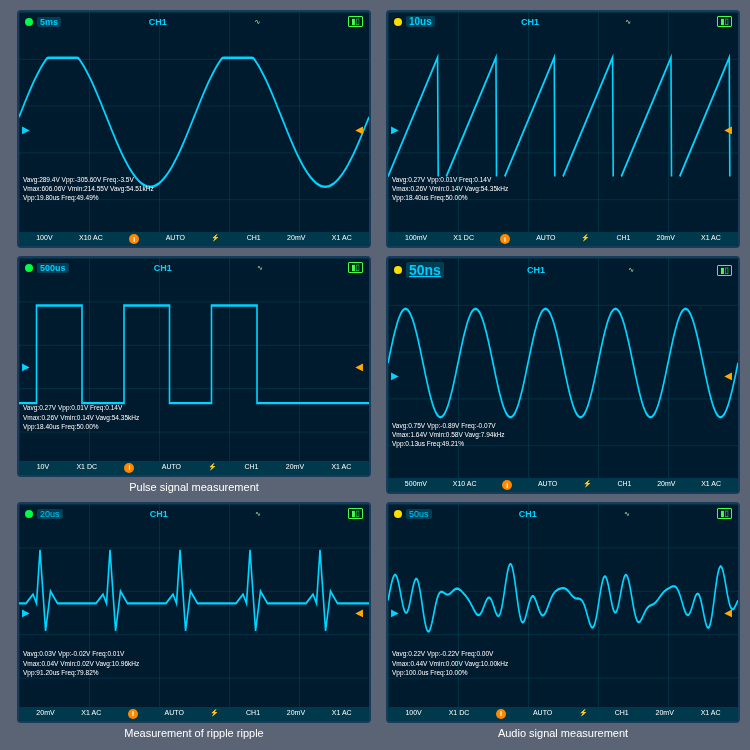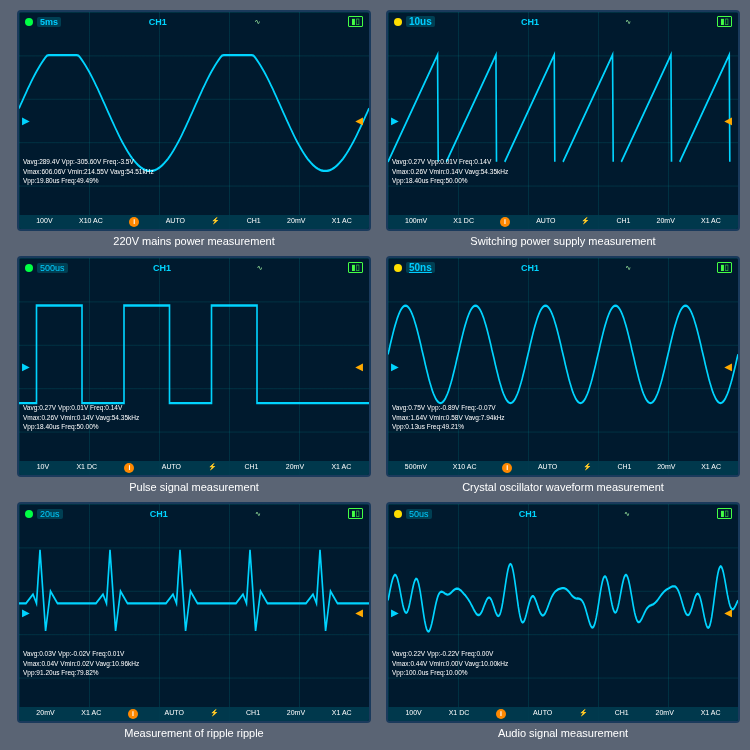--- a/index.html
+++ b/index.html
@@ -171,22 +171,20 @@
       <span>X10 AC</span>
       <span class="info-icon" style="background:#ff8800;color:white;border-radius:50%;width:10px;height:10px;display:inline-flex;align-items:center;justify-content:center;font-size:7px;font-weight:bold;">i</span>
       <span>AUTO</span>
       <span style="color:#ffdd00;">⚡</span>
       <span>CH1</span>
       <span>20mV</span>
       <span>X1 AC</span>
     </div>
   </div>
       </div>
-      <div class="caption">220V mains power
-measurement</div>
     </div>
     <div class="cell">
       <div class="scope-screen">
         <div class="scope-header">
     <div class="scope-header-left">
       <div class="dot-yellow"></div>
       <span style="color:#00ccff;font-size:10px;font-weight:bold;background:rgba(0,80,100,0.7);padding:0 3px;border-radius:2px;">10us</span>
     </div>
     <span style="color:#00d4ff;font-size:9px;font-weight:bold;">CH1</span>
     <span style="color:#aaffaa;font-size:7px;">∿</span>
@@ -208,29 +206,27 @@
       <span>X1 DC</span>
       <span class="info-icon" style="background:#ff8800;color:white;border-radius:50%;width:10px;height:10px;display:inline-flex;align-items:center;justify-content:center;font-size:7px;font-weight:bold;">i</span>
       <span>AUTO</span>
       <span style="color:#ffdd00;">⚡</span>
       <span>CH1</span>
       <span>20mV</span>
       <span>X1 AC</span>
     </div>
   </div>
       </div>
-      <div class="caption">Switching power supply
-measurement</div>
     </div>
     <div class="cell">
       <div class="scope-screen">
         <div class="scope-header">
     <div class="scope-header-left">
       <div class="dot-green"></div>
-      <span style="color:#00ccff;font-size:9px;font-weight:normal;background:rgba(0,80,100,0.7);padding:0 3px;border-radius:2px;">500us</span>
+      <span style="color:#00ccff;font-size:9px;font-weight:bold;background:rgba(0,80,100,0.7);padding:0 3px;border-radius:2px;">500us</span>
     </div>
     <span style="color:#00d4ff;font-size:9px;font-weight:bold;">CH1</span>
     <span style="color:#aaffaa;font-size:7px;">∿</span>
     <span class="battery-icon">▮▯</span>
   </div>
         <div class="ch-arrow">▶</div>
         <div class="trigger-arrow">◀</div>
         <svg class="waveform" viewBox="0 0 320 100" preserveAspectRatio="none" style="position: absolute; top: 20px; left: 0px; width: 100%; bottom: 44px; height: calc(100% - 64px); z-index: 5;">
           <path fill="none" stroke="#00d4ff" stroke-width="1.5" d="M0.0,82.0 L16.0,82.0 L16.0,18.0 L57.6,18.0 L57.6,82.0 L96.0,82.0 L96.0,18.0 L137.6,18.0 L137.6,82.0 L176.0,82.0 L176.0,18.0 L217.6,18.0 L217.6,82.0 L320.0,82.0"></path>
         </svg>
@@ -253,21 +249,21 @@
   </div>
       </div>
       <div class="caption">Pulse signal
 measurement</div>
     </div>
     <div class="cell">
       <div class="scope-screen">
         <div class="scope-header">
     <div class="scope-header-left">
       <div class="dot-yellow"></div>
-      <span style="color:#00ccff;font-size:10px;font-weight:bold;background:rgba(0,80,100,0.7);padding:0 3px;border-radius:2px;text-decoration:underline;">50ns</span>
+      <span style="color:#00ccff;font-size:14px;font-weight:bold;background:rgba(0,80,100,0.7);padding:0 3px;border-radius:2px;text-decoration:underline;">50ns</span>
     </div>
     <span style="color:#00d4ff;font-size:9px;font-weight:bold;">CH1</span>
     <span style="color:#aaffaa;font-size:7px;">∿</span>
     <span class="battery-icon">▮▯</span>
   </div>
         <div class="ch-arrow">▶</div>
         <div class="trigger-arrow">◀</div>
         <svg class="waveform" viewBox="0 0 320 100" preserveAspectRatio="none" style="position: absolute; top: 20px; left: 0px; width: 100%; bottom: 44px; height: calc(100% - 64px); z-index: 5;">
           <path fill="none" stroke="#00d4ff" stroke-width="1.5" d="M0.0,50.0 L1.1,46.7 L2.1,43.4 L3.2,40.2 L4.3,37.0 L5.3,34.1 L6.4,31.3 L7.5,28.7 L8.5,26.3 L9.6,24.2 L10.7,22.4 L11.7,20.9 L12.8,19.7 L13.9,18.8 L14.9,18.3 L16.0,18.1 L17.1,18.3 L18.1,18.8 L19.2,19.7 L20.3,20.9 L21.3,22.4 L22.4,24.2 L23.5,26.3 L24.5,28.7 L25.6,31.3 L26.7,34.1 L27.7,37.0 L28.8,40.2 L29.9,43.4 L30.9,46.7 L32.0,50.0 L33.1,53.3 L34.1,56.6 L35.2,59.8 L36.3,63.0 L37.3,65.9 L38.4,68.7 L39.5,71.3 L40.5,73.7 L41.6,75.8 L42.7,77.6 L43.7,79.1 L44.8,80.3 L45.9,81.2 L46.9,81.7 L48.0,81.9 L49.1,81.7 L50.1,81.2 L51.2,80.3 L52.3,79.1 L53.3,77.6 L54.4,75.8 L55.5,73.7 L56.5,71.3 L57.6,68.7 L58.7,65.9 L59.7,63.0 L60.8,59.8 L61.9,56.6 L62.9,53.3 L64.0,50.0 L65.1,46.7 L66.1,43.4 L67.2,40.2 L68.3,37.0 L69.3,34.1 L70.4,31.3 L71.5,28.7 L72.5,26.3 L73.6,24.2 L74.7,22.4 L75.7,20.9 L76.8,19.7 L77.9,18.8 L78.9,18.3 L80.0,18.1 L81.1,18.3 L82.1,18.8 L83.2,19.7 L84.3,20.9 L85.3,22.4 L86.4,24.2 L87.5,26.3 L88.5,28.7 L89.6,31.3 L90.7,34.1 L91.7,37.0 L92.8,40.2 L93.9,43.4 L94.9,46.7 L96.0,50.0 L97.1,53.3 L98.1,56.6 L99.2,59.8 L100.3,63.0 L101.3,65.9 L102.4,68.7 L103.5,71.3 L104.5,73.7 L105.6,75.8 L106.7,77.6 L107.7,79.1 L108.8,80.3 L109.9,81.2 L110.9,81.7 L112.0,81.9 L113.1,81.7 L114.1,81.2 L115.2,80.3 L116.3,79.1 L117.3,77.6 L118.4,75.8 L119.5,73.7 L120.5,71.3 L121.6,68.7 L122.7,65.9 L123.7,63.0 L124.8,59.8 L125.9,56.6 L126.9,53.3 L128.0,50.0 L129.1,46.7 L130.1,43.4 L131.2,40.2 L132.3,37.0 L133.3,34.1 L134.4,31.3 L135.5,28.7 L136.5,26.3 L137.6,24.2 L138.7,22.4 L139.7,20.9 L140.8,19.7 L141.9,18.8 L142.9,18.3 L144.0,18.1 L145.1,18.3 L146.1,18.8 L147.2,19.7 L148.3,20.9 L149.3,22.4 L150.4,24.2 L151.5,26.3 L152.5,28.7 L153.6,31.3 L154.7,34.1 L155.7,37.0 L156.8,40.2 L157.9,43.4 L158.9,46.7 L160.0,50.0 L161.1,53.3 L162.1,56.6 L163.2,59.8 L164.3,63.0 L165.3,65.9 L166.4,68.7 L167.5,71.3 L168.5,73.7 L169.6,75.8 L170.7,77.6 L171.7,79.1 L172.8,80.3 L173.9,81.2 L174.9,81.7 L176.0,81.9 L177.1,81.7 L178.1,81.2 L179.2,80.3 L180.3,79.1 L181.3,77.6 L182.4,75.8 L183.5,73.7 L184.5,71.3 L185.6,68.7 L186.7,65.9 L187.7,63.0 L188.8,59.8 L189.9,56.6 L190.9,53.3 L192.0,50.0 L193.1,46.7 L194.1,43.4 L195.2,40.2 L196.3,37.0 L197.3,34.1 L198.4,31.3 L199.5,28.7 L200.5,26.3 L201.6,24.2 L202.7,22.4 L203.7,20.9 L204.8,19.7 L205.9,18.8 L206.9,18.3 L208.0,18.1 L209.1,18.3 L210.1,18.8 L211.2,19.7 L212.3,20.9 L213.3,22.4 L214.4,24.2 L215.5,26.3 L216.5,28.7 L217.6,31.3 L218.7,34.1 L219.7,37.0 L220.8,40.2 L221.9,43.4 L222.9,46.7 L224.0,50.0 L225.1,53.3 L226.1,56.6 L227.2,59.8 L228.3,63.0 L229.3,65.9 L230.4,68.7 L231.5,71.3 L232.5,73.7 L233.6,75.8 L234.7,77.6 L235.7,79.1 L236.8,80.3 L237.9,81.2 L238.9,81.7 L240.0,81.9 L241.1,81.7 L242.1,81.2 L243.2,80.3 L244.3,79.1 L245.3,77.6 L246.4,75.8 L247.5,73.7 L248.5,71.3 L249.6,68.7 L250.7,65.9 L251.7,63.0 L252.8,59.8 L253.9,56.6 L254.9,53.3 L256.0,50.0 L257.1,46.7 L258.1,43.4 L259.2,40.2 L260.3,37.0 L261.3,34.1 L262.4,31.3 L263.5,28.7 L264.5,26.3 L265.6,24.2 L266.7,22.4 L267.7,20.9 L268.8,19.7 L269.9,18.8 L270.9,18.3 L272.0,18.1 L273.1,18.3 L274.1,18.8 L275.2,19.7 L276.3,20.9 L277.3,22.4 L278.4,24.2 L279.5,26.3 L280.5,28.7 L281.6,31.3 L282.7,34.1 L283.7,37.0 L284.8,40.2 L285.9,43.4 L286.9,46.7 L288.0,50.0 L289.1,53.3 L290.1,56.6 L291.2,59.8 L292.3,63.0 L293.3,65.9 L294.4,68.7 L295.5,71.3 L296.5,73.7 L297.6,75.8 L298.7,77.6 L299.7,79.1 L300.8,80.3 L301.9,81.2 L302.9,81.7 L304.0,81.9 L305.1,81.7 L306.1,81.2 L307.2,80.3 L308.3,79.1 L309.3,77.6 L310.4,75.8 L311.5,73.7 L312.5,71.3 L313.6,68.7 L314.7,65.9 L315.7,63.0 L316.8,59.8 L317.9,56.6 L318.9,53.3 L320.0,50.0"></path>
         </svg>
@@ -282,22 +278,20 @@
       <span>X10 AC</span>
       <span class="info-icon" style="background:#ff8800;color:white;border-radius:50%;width:10px;height:10px;display:inline-flex;align-items:center;justify-content:center;font-size:7px;font-weight:bold;">i</span>
       <span>AUTO</span>
       <span style="color:#ffdd00;">⚡</span>
       <span>CH1</span>
       <span>20mV</span>
       <span>X1 AC</span>
     </div>
   </div>
       </div>
-      <div class="caption">Crystal oscillator waveform
-measurement</div>
     </div>
     <div class="cell">
       <div class="scope-screen">
         <div class="scope-header">
     <div class="scope-header-left">
       <div class="dot-green"></div>
       <span style="color:#00ccff;font-size:9px;font-weight:normal;background:rgba(0,80,100,0.7);padding:0 3px;border-radius:2px;">20us</span>
     </div>
     <span style="color:#00d4ff;font-size:9px;font-weight:bold;">CH1</span>
     <span style="color:#aaffaa;font-size:7px;">∿</span>

